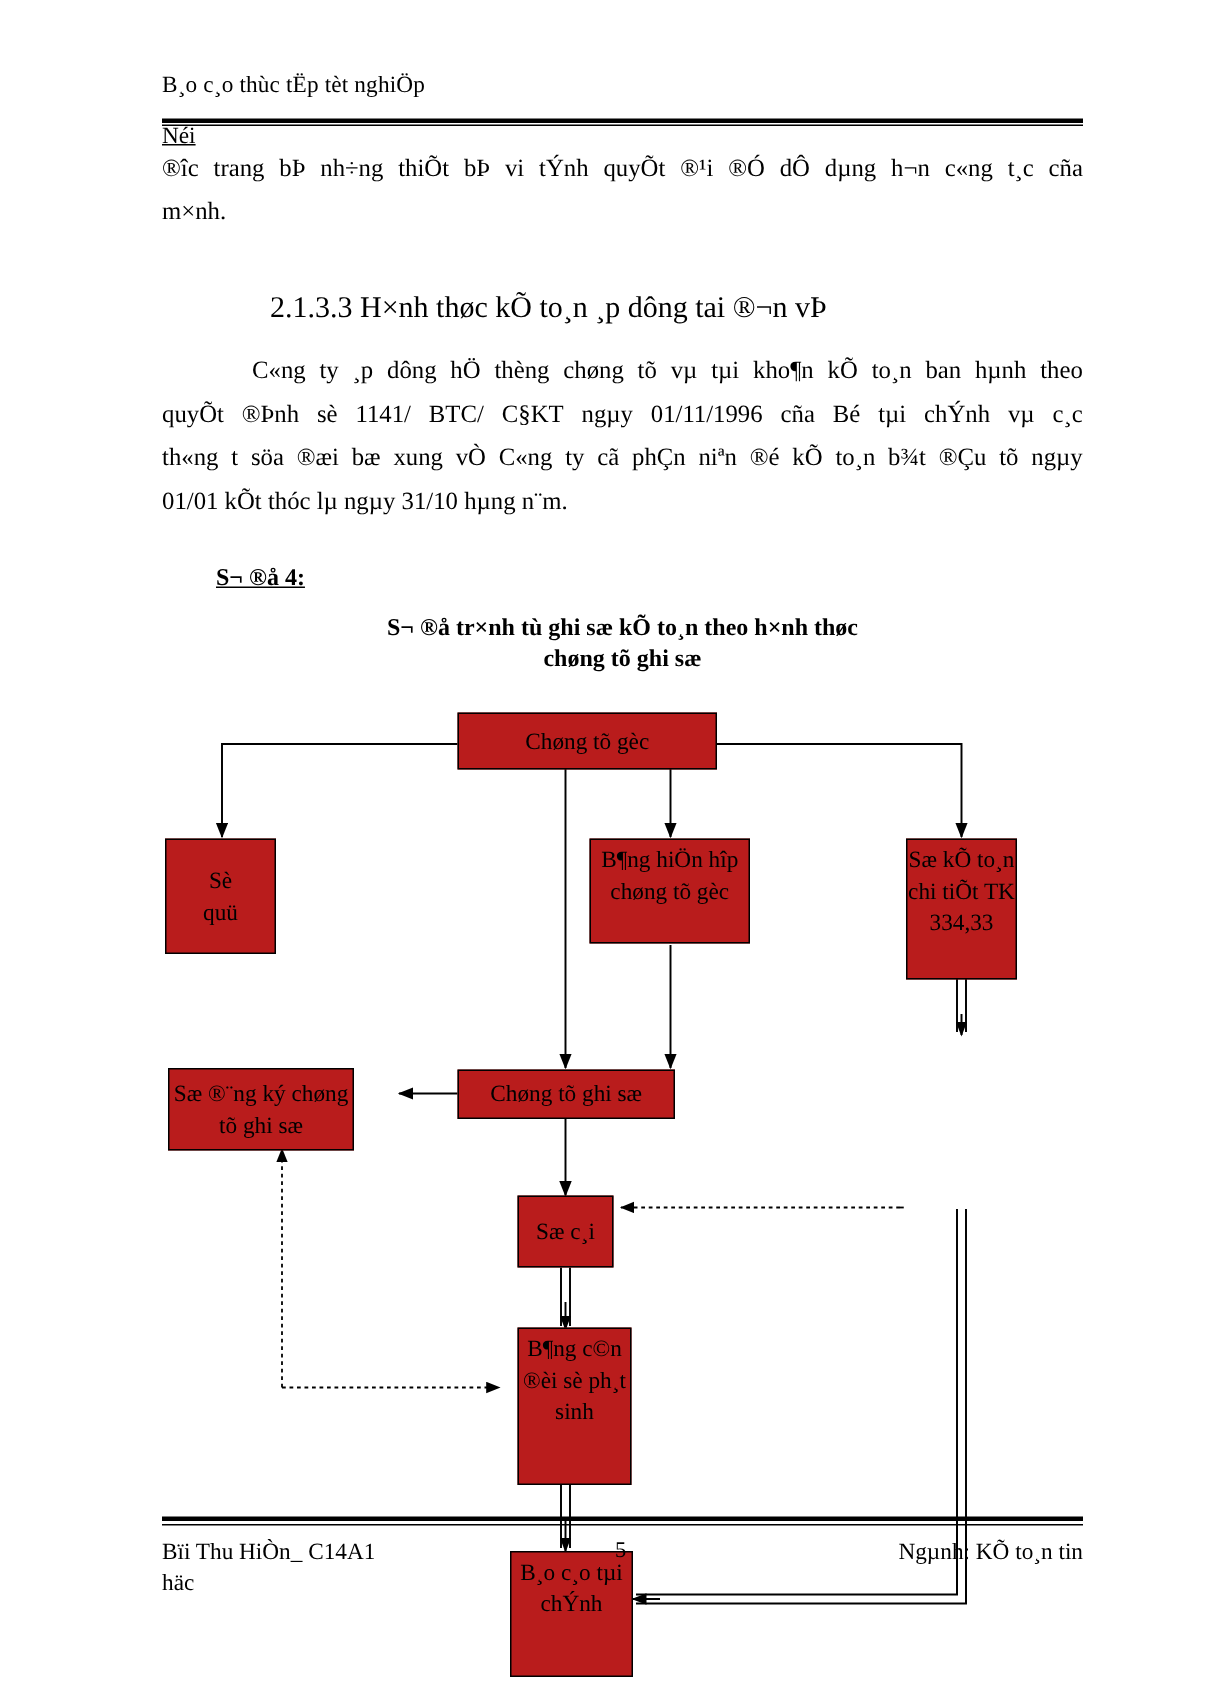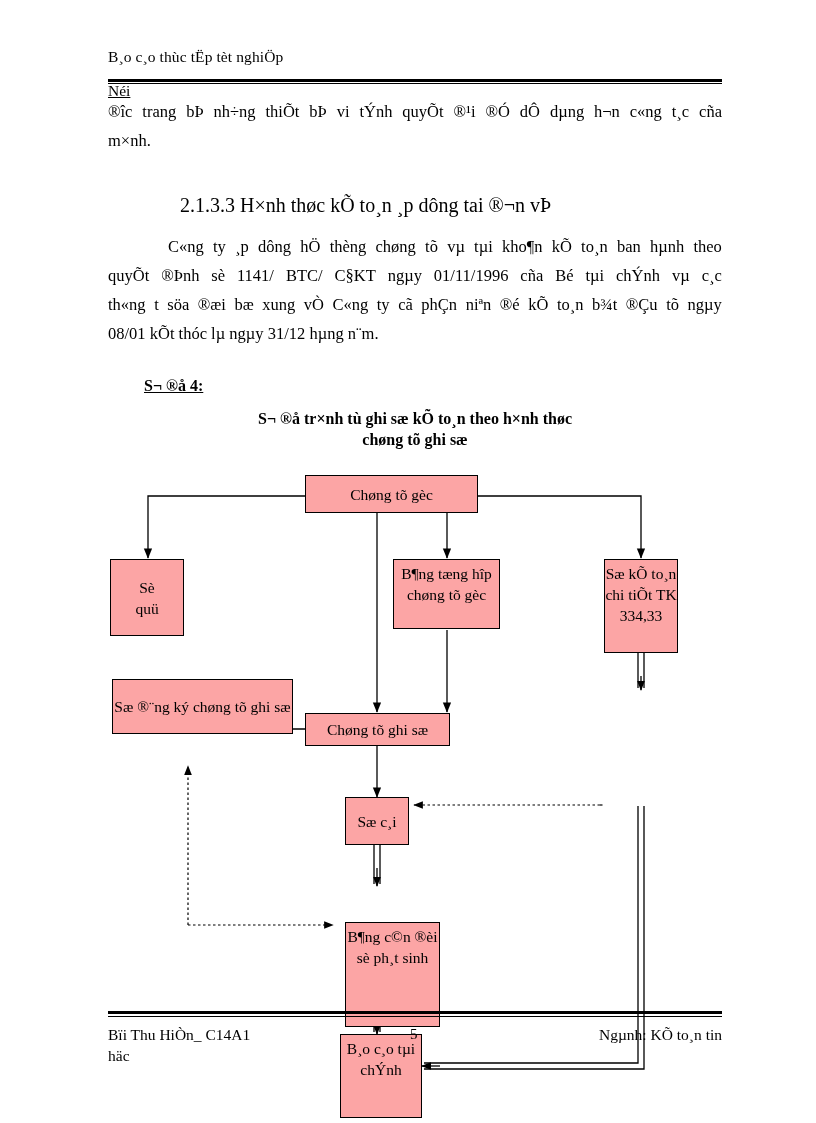--- a/index.html
+++ b/index.html
@@ -106,21 +106,21 @@
     font-size: 16px;
     line-height: 21px;
   }
 
   
   .fc { position: absolute; left: 0; top: 0; width: 816px; height: 1123px; }
   .box {
     position: absolute;
     border: 1.4px solid #000;
     box-sizing: border-box;
-    background: #fca5a5;
+    background: #b91c1c;
     text-align: center;
     font-size: 15.5px;
     line-height: 21px;
     overflow: hidden;
     display: flex;
     align-items: flex-start;
     justify-content: center;
     padding-top: 3px;
   }
   .box.vcent { align-items: center; padding-top: 0; }
@@ -250,21 +250,21 @@
       <span>phÇn</span>
       <span>niªn</span>
       <span>®é</span>
       <span>kÕ</span>
       <span>to¸n</span>
       <span>b¾t</span>
       <span>®Çu</span>
       <span>tõ</span>
       <span>ngµy</span>
     </div>
-    <div class="ln">08/01  kÕt thóc lµ ngµy 31/12 hµng n¨m.</div>
+    <div class="ln">01/01  kÕt thóc lµ ngµy 31/10 hµng n¨m.</div>
   </div>
 
   <div class="so-do-label">S¬ ®å 4:</div>
   <div class="chart-title">
     <div>S¬ ®å tr×nh tù  ghi sæ kÕ to¸n theo h×nh thøc</div>
     <div>chøng tõ ghi sæ</div>
   </div>
 
   <div class="fc">
 
@@ -329,41 +329,41 @@
     <div class="box vcent" style="left:305px; top:475px; width:173px; height:38px;">
       <span>Chøng tõ gèc</span>
     </div>
 
     <div class="box vcent" style="left:110px; top:559px; width:74px; height:77px;">
       <span style="white-space:pre-line">Sè
 quü</span>
     </div>
 
     <div class="box" style="left:393px; top:559px; width:107px; height:70px;">
-      <span>B¶ng tæng hîp chøng tõ gèc</span>
+      <span>B¶ng hiÖn hîp chøng tõ gèc</span>
     </div>
 
     <div class="box" style="left:604px; top:559px; width:74px; height:94px;text-align:center;">
       <span>Sæ kÕ to¸n chi tiÕt TK 334,33</span>
     </div>
 
-    <div class="box vcent" style="left:112px; top:679px; width:181px; height:55px;">
+    <div class="box vcent" style="left:112px; top:712px; width:124px; height:55px;">
       <span>Sæ ®¨ng ký chøng tõ ghi sæ</span>
     </div>
 
     <div class="box vcent" style="left:305px; top:713px; width:145px; height:33px;">
       <span>Chøng tõ ghi  sæ</span>
     </div>
 
 
     <div class="box vcent" style="left:345px; top:797px; width:64px; height:48px;">
       <span>Sæ c¸i</span>
     </div>
 
-    <div class="box" style="left:345px; top:885px; width:95px; height:105px;margin-top:37px;">
+    <div class="box" style="left:345px; top:885px; width:76px; height:105px;">
       <span>B¶ng c©n ®èi sè ph¸t sinh</span>
     </div>
 
     <div class="box" style="left:340px; top:1034px; width:82px; height:84px;justify-content:flex-end;">
       <span>B¸o c¸o tµi chÝnh</span>
     </div>
 
   </div>
 
   <div class="ftr-rule"></div>

